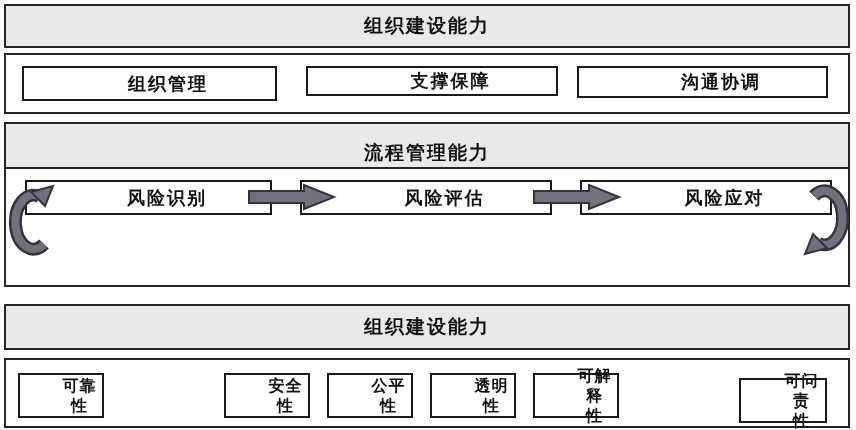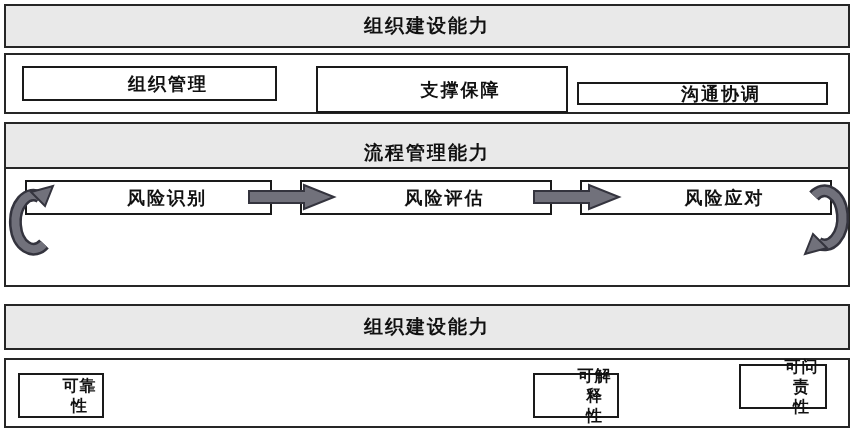--- a/index.html
+++ b/index.html
@@ -48,24 +48,24 @@
 
 <div class="canvas">
 
   <div class="bar" style="top:4px;height:44px">
     <span>组织建设能力</span>
   </div>
   <div class="container" style="top:53px;height:61px">
     <div class="box" style="left:16px;top:11px;width:255px;height:35px">
       <span>组织管理</span>
     </div>
-    <div class="box" style="left:310px;top:11px;width:252px;height:47px">
+    <div class="box" style="left:300px;top:11px;width:252px;height:30px">
       <span>支撑保障</span>
     </div>
-    <div class="box" style="left:571px;top:27px;width:251px;height:23px">
+    <div class="box" style="left:571px;top:11px;width:251px;height:32px">
       <span>沟通协调</span>
     </div>
   </div>
 
   <div class="bar" style="top:122px;height:61px">
     <span>流程管理能力</span>
   </div>
   <div class="container" style="top:167px;height:120px">
 
     <div class="box" style="left:19px;top:11px;width:247px;height:35px">
@@ -106,23 +106,32 @@
     </div>
   </div>
 
   <div class="bar" style="top:304px;height:46px">
     <span>组织建设能力</span>
   </div>
   <div class="container" style="top:358px;height:70px">
     <div class="box pbox" style="left:12px;top:13px;width:86px;height:45px">
       <span>可靠性</span>
     </div>
+    <div class="box pbox" style="left:218px;top:13px;width:86px;height:45px">
+      <span>安全性</span>
+    </div>
+    <div class="box pbox" style="left:321px;top:13px;width:86px;height:45px">
+      <span>公平性</span>
+    </div>
+    <div class="box pbox" style="left:424px;top:13px;width:86px;height:45px">
+      <span>透明性</span>
+    </div>
     <div class="box pbox" style="left:527px;top:13px;width:86px;height:45px">
       <span>可解释
 性</span>
     </div>
-    <div class="box pbox" style="left:733px;top:4px;width:88px;height:45px">
+    <div class="box pbox" style="left:733px;top:18px;width:88px;height:45px">
       <span>可问责
 性</span>
     </div>
   </div>
 
 </div>
 
 </body></html>

